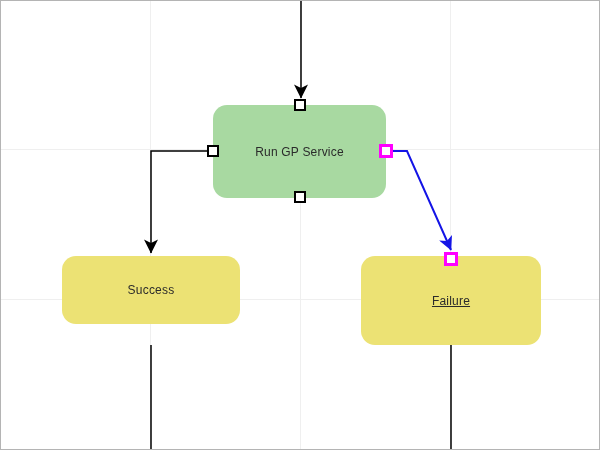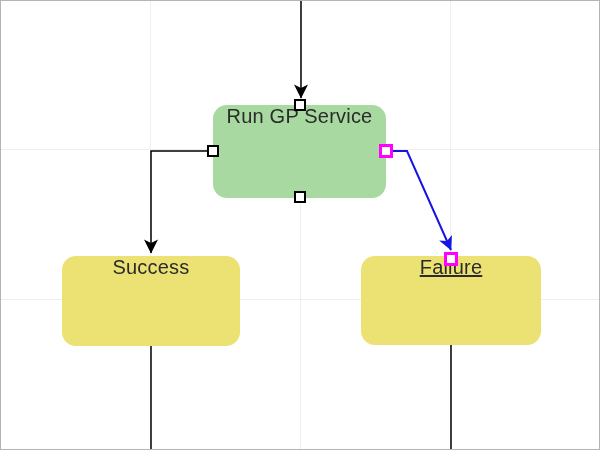--- a/index.html
+++ b/index.html
@@ -30,35 +30,35 @@
     position: absolute;
     left: 0; top: 0;
     width: 600px; height: 450px;
     z-index: 2;
   }
   .node {
     position: absolute;
     z-index: 3;
     border-radius: 14px;
     display: flex;
-    align-items: flex-start;
+    align-items: center;
     justify-content: center;
-    font-size: 20px;
+    font-size: 12px;
     color: #2b2b2b;
     letter-spacing: 0.2px;
     cursor: pointer;
   }
   .node-run {
     left: 212px; top: 104px;
     width: 173px; height: 93px;
     background: #a8d9a1;
   }
   .node-success {
     left: 61px; top: 255px;
-    width: 178px; height: 90px;
+    width: 178px; height: 68px;
     background: #ece274;
   }
   .node-failure {
     left: 360px; top: 255px;
     width: 180px; height: 89px;
     background: #ece274;
     text-decoration: underline;
   }
   .anchor {
     position: absolute;

